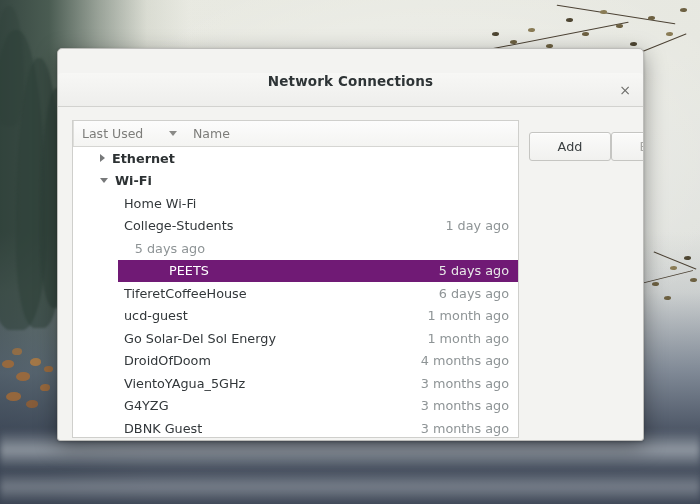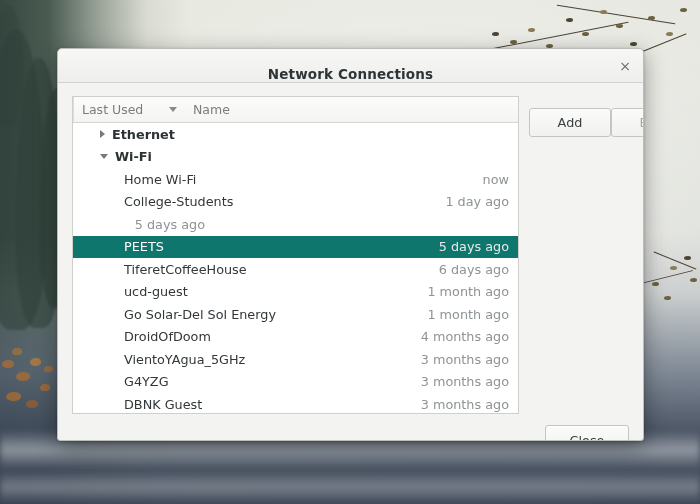--- a/index.html
+++ b/index.html
@@ -79,21 +79,21 @@
     box-sizing: border-box;
     display: flex; flex-direction: column;
     overflow: hidden;
   }
   .titlebar {
     height: 33px; flex: none;
     background: linear-gradient(to bottom, #f7f7f5 0%, #eeeeec 100%);
     border-bottom: 1px solid #d2d2cf;
     border-radius: 4px 4px 0 0;
     position: relative;
-    display: flex; align-items: flex-end; justify-content: center;
+    display: flex; align-items: flex-start; justify-content: center; margin-top: 24px;
   }
   .title-text {
     font-size: 13.5px; font-weight: bold; color: #2e3436;
     letter-spacing: 0.15px;
   }
   .close-x {
     position: absolute; right: 8px; top: 50%; transform: translateY(-50%);
     width: 20px; height: 20px;
     display: flex; align-items: center; justify-content: center;
     font-size: 14px; color: #6e6e6b; cursor: pointer;
@@ -149,21 +149,21 @@
     height: 22.5px;
     font-size: 12.8px;
     color: #32373a;
     box-sizing: border-box;
     padding-left: 20px;
   }
   .row .rname { flex: 1; padding-left: 8px; display: flex; align-items: center; white-space: nowrap; }
   .row .rused { width: 112px; padding-right: 9px; text-align: right; color: #8e9496; white-space: nowrap; }
   .row.group .rname { font-weight: bold; color: #2c3133; padding-left: 7px; }
   .row.child .rname { padding-left: 31px; }
-  .row.selected { background: #0f766e; }
+  .row.selected { background: #701a75; margin-left: 45px; }
   .row.selected .rname { color: #ffffff; }
   .row.selected .rused { color: #e8e8e8; }
   .expander {
     width: 0; height: 0; margin-right: 7px; flex: none;
   }
   .expander.collapsed {
     border-top: 4.5px solid transparent;
     border-bottom: 4.5px solid transparent;
     border-left: 5.5px solid #77797a;
   }
@@ -282,21 +282,20 @@
             </div>
             <div class="row group">
               <div class="rname">
                 <span class="expander expanded"></span>
                 <span>Wi-Fi</span>
               </div>
               <div class="rused"></div>
             </div>
             <div class="row child">
               <div class="rname">Home Wi-Fi</div>
-              <div class="rused">now</div>
             </div>
             <div class="row child">
               <div class="rname">College-Students</div>
               <div class="rused">1 day ago</div>
             </div>
             <div class="row child">
               <div class="rused">5 days ago</div>
             </div>
             <div class="row child selected">
               <div class="rname">PEETS</div>

